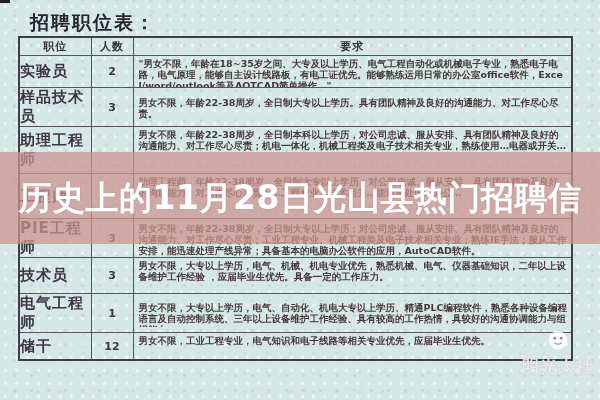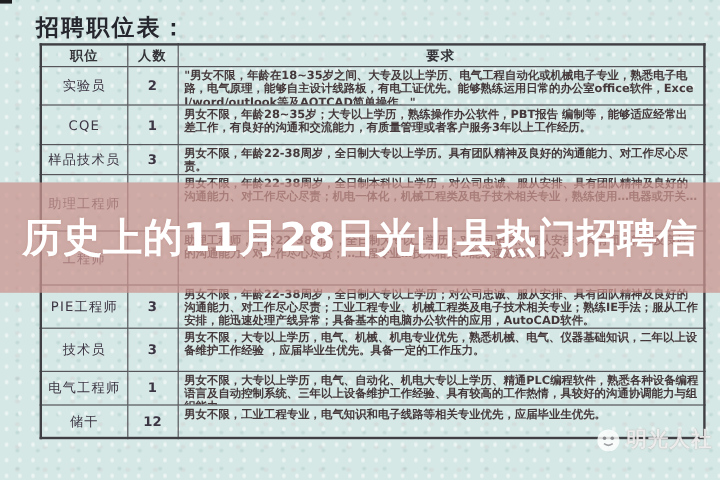--- a/index.html
+++ b/index.html
@@ -13,34 +13,34 @@
       radial-gradient(rgba(205,185,190,0.22) 1.5px, transparent 2.6px);
     background-size:11px 13px,17px 15px,23px 19px;
     background-position:0 0,6px 8px,3px 2px;
   }
   .corner-mark{position:absolute;left:0;top:0;width:10px;height:3px;background:#1f1f22;}
   .page-title{
     position:absolute;left:30px;top:10px;
     font-size:19px;font-weight:800;color:#26262e;letter-spacing:2px;font-family:Liberation Serif, serif;
   }
   table.job-table{
-    position:absolute;left:33px;top:36px;
+    position:absolute;left:18px;top:36px;
     border-collapse:collapse;table-layout:fixed;
     border:2px solid #3f3f44;
   }
   table.job-table th,table.job-table td{
     border:1px solid #55555a;padding:0;overflow:hidden;
   }
   .head-row th{
     height:17px;font-size:11px;font-weight:700;color:#333338;
     text-align:center;vertical-align:middle;letter-spacing:1px;
   }
   td.pos{
-    text-align:center;vertical-align:middle;
-    font-size:11px;font-weight:400;color:#3c3544;letter-spacing:1px;
+    vertical-align:middle;
+    font-size:15px;font-weight:700;color:#3c3544;letter-spacing:1px;
   }
   td.cnt{
     text-align:center;vertical-align:middle;
     font-size:11px;font-weight:700;color:#3c3544;
   }
   .req-inner{
     padding:2px 4px 0 5px;overflow:hidden;
     font-size:9.5px;line-height:11px;font-weight:600;color:#45393b;
     text-align:left;word-break:break-all;
   }
@@ -62,20 +62,21 @@
   .overlay-line{
     font-size:33px;line-height:44px;font-weight:900;color:#ffffff;
     letter-spacing:0.5px;text-align:center;white-space:nowrap;
     text-shadow:0 0 2px rgba(190,130,125,0.5);
   }
   .watermark{
     position:absolute;right:6px;bottom:22px;z-index:6;
     display:flex;align-items:center;gap:4px;
     color:rgba(255,255,255,0.78);font-size:17px;font-weight:700;letter-spacing:1px;
     text-shadow:0 0 1px rgba(120,95,95,0.55);
+    flex-direction:column;
   }
   .wm-icon{width:22px;height:22px;display:inline-block;}
 </style>
 </head>
 <body>
 
 <div class="corner-mark"></div>
 
 <div class="page-title">招聘职位表：</div>
 
@@ -91,27 +92,20 @@
       <th>人数</th>
       <th>要求</th>
     </tr>
   </thead>
   <tbody>
     <tr class="row-0">
       <td class="pos">实验员</td>
       <td class="cnt">2</td>
       <td class="req">
           <div class="req-inner">"男女不限，年龄在18~35岁之间、大专及以上学历、电气工程自动化或机械电子专业，熟悉电子电路，电气原理，能够自主设计线路板，有电工证优先。能够熟练运用日常的办公室office软件，Excel/word/outlook等及AOTCAD简单操作。"</div>
-        </td>
-    </tr>
-    <tr class="row-1">
-      <td class="pos">CQE</td>
-      <td class="cnt">1</td>
-      <td class="req">
-          <div class="req-inner">男女不限，年龄28~35岁；大专以上学历，熟练操作办公软件，PBT报告 编制等，能够适应经常出差工作，有良好的沟通和交流能力，有质量管理或者客户服务3年以上工作经历。</div>
         </td>
     </tr>
     <tr class="row-2">
       <td class="pos">样品技术员</td>
       <td class="cnt">3</td>
       <td class="req">
           <div class="req-inner">男女不限，年龄22-38周岁，全日制大专以上学历。具有团队精神及良好的沟通能力、对工作尽心尽责。</div>
         </td>
     </tr>
     <tr class="row-3">

